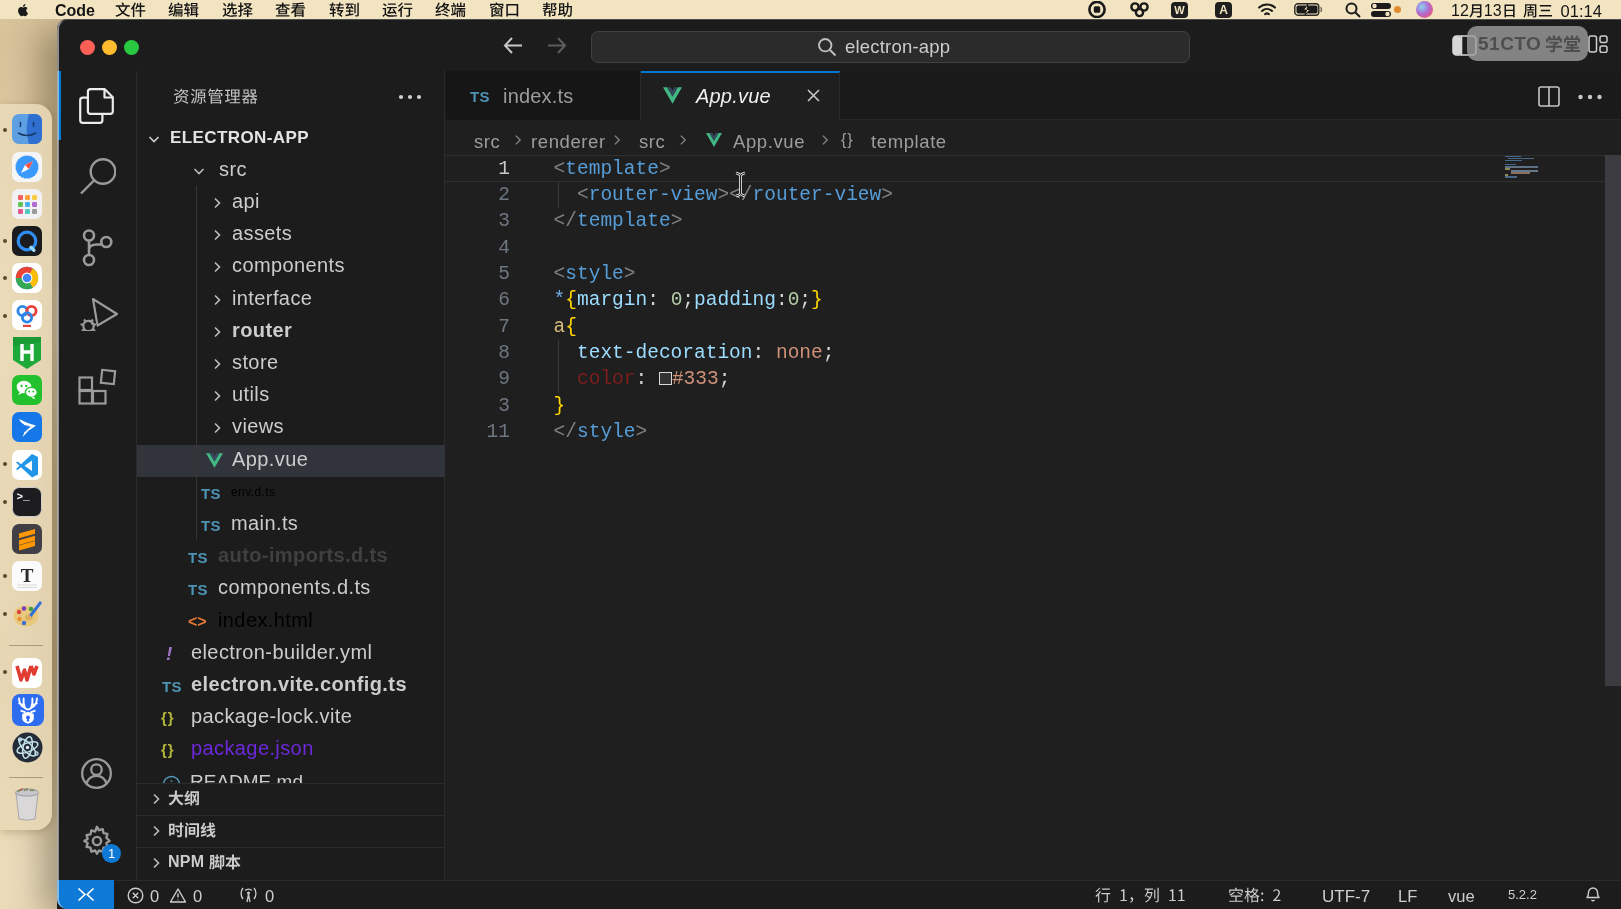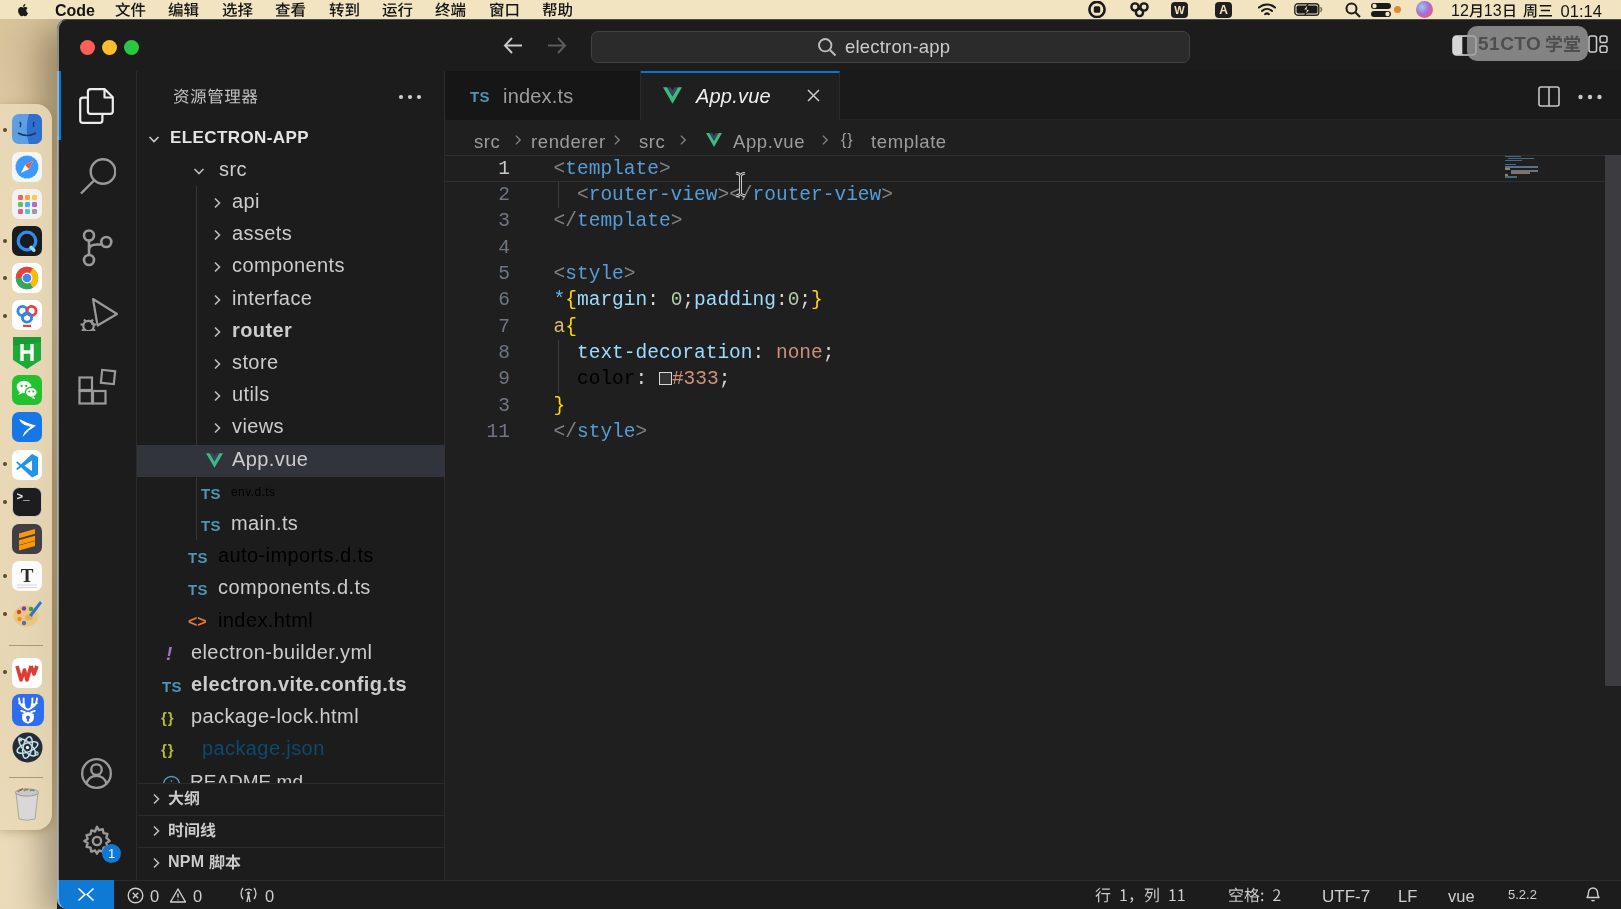--- a/index.html
+++ b/index.html
@@ -456,33 +456,33 @@
 <svg class="abs" style="left:206px;top:452.1px" width="17" height="17" viewBox="0 0 261 226">
     <path d="M0 0 L130.5 226 L261 0 H204 L130.5 127 L56 0 Z" fill="#41b883"></path>
     <path d="M56 0 L130.5 127 L204 0 H157 L130.5 46 L103 0 Z" fill="#35495e"></path>
   </svg>
 <div class="abs" style="left:232px;top:460.6px;transform:translateY(-56%);font-size:20px;font-weight:normal;color:#cccccc;letter-spacing:0.4px;white-space:nowrap">App.vue</div>
 <div class="abs" style="left:201px;top:492.8px;transform:translateY(-50%);font-size:15px;font-weight:bold;color:#4e94b5;letter-spacing:.3px">TS</div>
 <div class="abs" style="left:231px;top:492.8px;transform:translateY(-56%);font-size:12px;font-weight:normal;color:#000000;letter-spacing:0.4px;white-space:nowrap">env.d.ts</div>
 <div class="abs" style="left:201px;top:525.0px;transform:translateY(-50%);font-size:15px;font-weight:bold;color:#4e94b5;letter-spacing:.3px">TS</div>
 <div class="abs" style="left:231px;top:525.0px;transform:translateY(-56%);font-size:20px;font-weight:normal;color:#cccccc;letter-spacing:0.4px;white-space:nowrap">main.ts</div>
 <div class="abs" style="left:188px;top:557.2px;transform:translateY(-50%);font-size:15px;font-weight:bold;color:#4e94b5;letter-spacing:.3px">TS</div>
-<div class="abs" style="left:218px;top:557.2px;transform:translateY(-56%);font-size:20px;font-weight:normal;color:#000000;letter-spacing:0.4px;white-space:nowrap">auto-imports.d.ts</div>
+<div class="abs" style="left:218px;top:557.2px;transform:translateY(-56%);font-size:20px;font-weight:bold;color:#404040;letter-spacing:0.4px;white-space:nowrap">auto-imports.d.ts</div>
 <div class="abs" style="left:188px;top:589.4px;transform:translateY(-50%);font-size:15px;font-weight:bold;color:#4e94b5;letter-spacing:.3px">TS</div>
 <div class="abs" style="left:218px;top:589.4px;transform:translateY(-56%);font-size:20px;font-weight:normal;color:#cccccc;letter-spacing:0.4px;white-space:nowrap">components.d.ts</div>
 <div class="abs" style="left:188px;top:621.6px;transform:translateY(-50%);font-size:16px;font-weight:bold;color:#e37933">&lt;&gt;</div>
 <div class="abs" style="left:218px;top:621.6px;transform:translateY(-56%);font-size:20px;font-weight:normal;color:#000000;letter-spacing:0.4px;white-space:nowrap">index.html</div>
 <div class="abs" style="left:166px;top:653.8px;transform:translateY(-52%);font-size:19px;font-weight:bold;color:#a074c4;font-style:italic">!</div>
 <div class="abs" style="left:191px;top:653.8px;transform:translateY(-56%);font-size:20px;font-weight:normal;color:#cccccc;letter-spacing:0.4px;white-space:nowrap">electron-builder.yml</div>
 <div class="abs" style="left:162px;top:686.0px;transform:translateY(-50%);font-size:15px;font-weight:bold;color:#4e94b5;letter-spacing:.3px">TS</div>
 <div class="abs" style="left:191px;top:686.0px;transform:translateY(-56%);font-size:20px;font-weight:bold;color:#cccccc;letter-spacing:0.4px;white-space:nowrap">electron.vite.config.ts</div>
 <div class="abs" style="left:161px;top:718.2px;transform:translateY(-52%);font-size:15px;font-weight:bold;color:#b7b73b;letter-spacing:1px">{}</div>
-<div class="abs" style="left:191px;top:718.2px;transform:translateY(-56%);font-size:20px;font-weight:normal;color:#cccccc;letter-spacing:0.4px;white-space:nowrap">package-lock.html</div>
+<div class="abs" style="left:191px;top:718.2px;transform:translateY(-56%);font-size:20px;font-weight:normal;color:#cccccc;letter-spacing:0.4px;white-space:nowrap">package-lock.vite</div>
 <div class="abs" style="left:161px;top:750.4px;transform:translateY(-52%);font-size:15px;font-weight:bold;color:#b7b73b;letter-spacing:1px">{}</div>
-<div class="abs" style="left:202px;top:750.4px;transform:translateY(-56%);font-size:20px;font-weight:normal;color:#0c4a6e;letter-spacing:0.4px;white-space:nowrap">package.json</div>
+<div class="abs" style="left:191px;top:750.4px;transform:translateY(-56%);font-size:20px;font-weight:normal;color:#6d28d9;letter-spacing:0.4px;white-space:nowrap">package.json</div>
 <div class="abs" style="left:137px;top:766px;width:308px;height:17px;overflow:hidden">
     <svg style="position:absolute;left:25px;top:9px" width="19" height="19" viewBox="0 0 19 19" fill="none" stroke="#519aba" stroke-width="1.5">
       <circle cx="9.5" cy="9.5" r="8"></circle>
       <path d="M9.5 8.5 v5 M9.5 5.2 v1.6"></path>
     </svg>
     <div style="position:absolute;left:53px;top:5px;font-size:19px;color:#cccccc">README.md</div>
   </div>
 <div class="abs" style="left:137px;top:783px;width:308px;height:1px;background:#2b2b2b"></div>
 <svg class="abs" style="left:148px;top:791.0px" width="16" height="16" viewBox="0 0 16 16" fill="none" stroke="#bdbdbd" stroke-width="1.6">
     <path d="M6 3.5 L10.5 8 L6 12.5"></path>
@@ -573,21 +573,21 @@
 <div class="abs mono" style="left:445px;top:419.0px;width:65px;text-align:right;font-size:19.5px;line-height:26.32px;color:#6e7681">11</div>
 <div class="abs" style="left:557.5px;top:182.1px;width:1px;height:26px;background:#3a3a3a"></div>
 <div class="abs" style="left:557.5px;top:340.0px;width:1px;height:53px;background:#3a3a3a"></div>
 <div class="abs mono" style="left:553.6px;top:155.8px;font-size:19.5px;line-height:26.32px;white-space:pre"><span style="color:#808080">&lt;</span><span style="color:#569cd6">template</span><span style="color:#808080">&gt;</span></div>
 <div class="abs mono" style="left:553.6px;top:182.1px;font-size:19.5px;line-height:26.32px;white-space:pre"><span style="color:#808080">  &lt;</span><span style="color:#569cd6">router-view</span><span style="color:#808080">&gt;&lt;/</span><span style="color:#569cd6">router-view</span><span style="color:#808080">&gt;</span></div>
 <div class="abs mono" style="left:553.6px;top:208.4px;font-size:19.5px;line-height:26.32px;white-space:pre"><span style="color:#808080">&lt;/</span><span style="color:#569cd6">template</span><span style="color:#808080">&gt;</span></div>
 <div class="abs mono" style="left:553.6px;top:261.1px;font-size:19.5px;line-height:26.32px;white-space:pre"><span style="color:#808080">&lt;</span><span style="color:#569cd6">style</span><span style="color:#808080">&gt;</span></div>
 <div class="abs mono" style="left:553.6px;top:287.4px;font-size:19.5px;line-height:26.32px;white-space:pre"><span style="color:#6fb0e8">*</span><span style="color:#ffd700">{</span><span style="color:#9cdcfe">margin</span><span style="color:#d4d4d4">: </span><span style="color:#b5cea8">0</span><span style="color:#d4d4d4">;</span><span style="color:#9cdcfe">padding</span><span style="color:#d4d4d4">:</span><span style="color:#b5cea8">0</span><span style="color:#d4d4d4">;</span><span style="color:#ffd700">}</span></div>
 <div class="abs mono" style="left:553.6px;top:313.7px;font-size:19.5px;line-height:26.32px;white-space:pre"><span style="color:#d7ba7d">a</span><span style="color:#ffd700">{</span></div>
 <div class="abs mono" style="left:553.6px;top:340.0px;font-size:19.5px;line-height:26.32px;white-space:pre"><span style="color:#9cdcfe">  text-decoration</span><span style="color:#d4d4d4">: </span><span style="color:#ce9178">none</span><span style="color:#d4d4d4">;</span></div>
-<div class="abs mono" style="left:553.6px;top:366.4px;font-size:19.5px;line-height:26.32px;white-space:pre"><span style="color:#000000">  color</span><span style="color:#d4d4d4">: </span><span style="display:inline-block;width:13px;height:13px;border:1.5px solid #d8d8d8;background:#333;vertical-align:-1px"></span><span style="color:#ce9178">#333</span><span style="color:#d4d4d4">;</span></div>
+<div class="abs mono" style="left:553.6px;top:366.4px;font-size:19.5px;line-height:26.32px;white-space:pre"><span style="color:#7f1d1d">  color</span><span style="color:#d4d4d4">: </span><span style="display:inline-block;width:13px;height:13px;border:1.5px solid #d8d8d8;background:#333;vertical-align:-1px"></span><span style="color:#ce9178">#333</span><span style="color:#d4d4d4">;</span></div>
 <div class="abs mono" style="left:553.6px;top:392.7px;font-size:19.5px;line-height:26.32px;white-space:pre"><span style="color:#ffd700">}</span></div>
 <div class="abs mono" style="left:553.6px;top:419.0px;font-size:19.5px;line-height:26.32px;white-space:pre"><span style="color:#808080">&lt;/</span><span style="color:#569cd6">style</span><span style="color:#808080">&gt;</span></div>
 <svg class="abs" style="left:733px;top:171px" width="15" height="27" viewBox="0 0 15 27">
     <path d="M3 2 q3 .5 4.5 2.5 Q9 2.5 12 2 M7.5 4.5 V22.5 M3 25 q3 -.5 4.5 -2.5 Q9 24.5 12 25" stroke="#fff" stroke-width="2.6" fill="none"></path>
     <path d="M3 2 q3 .5 4.5 2.5 Q9 2.5 12 2 M7.5 4.5 V22.5 M3 25 q3 -.5 4.5 -2.5 Q9 24.5 12 25" stroke="#1f1f1f" stroke-width="1.1" fill="none"></path>
   </svg>
 <div class="abs" style="left:1505px;top:155.5px;width:16px;height:1.5px;background:#46698a"></div>
 <div class="abs" style="left:1508px;top:157.6px;width:26px;height:1.5px;background:#46698a"></div>
 <div class="abs" style="left:1505px;top:159.7px;width:17px;height:1.5px;background:#46698a"></div>
 <div class="abs" style="left:1505px;top:163.9px;width:11px;height:1.5px;background:#46698a"></div>

